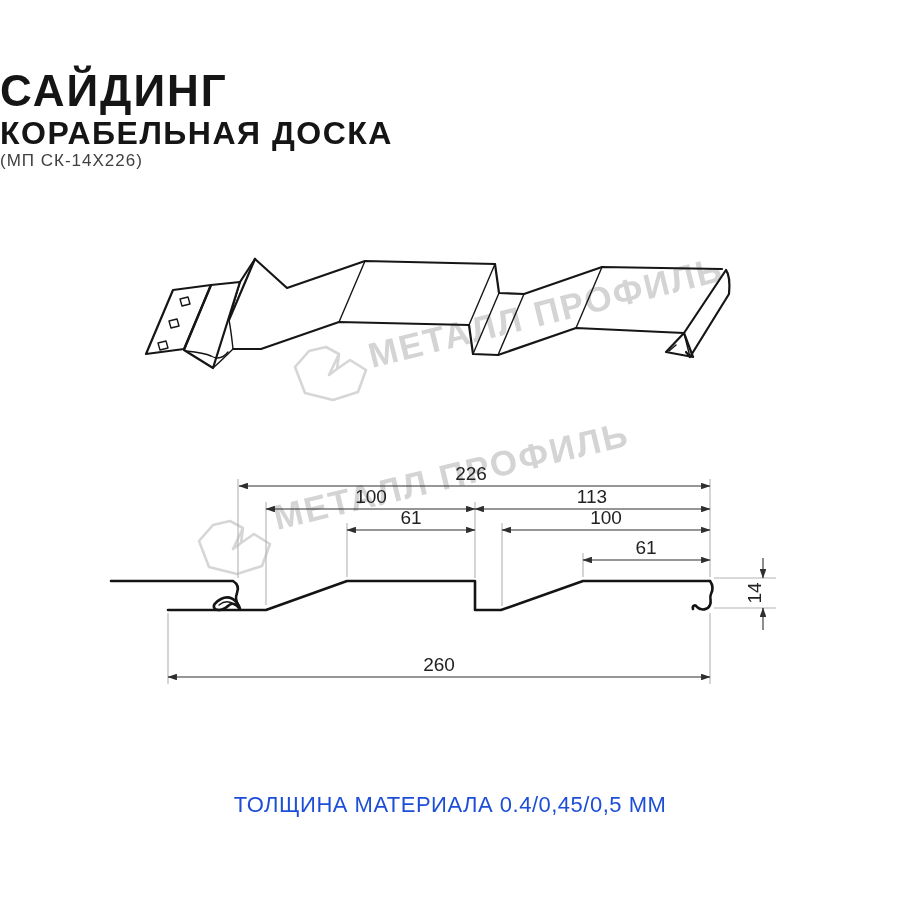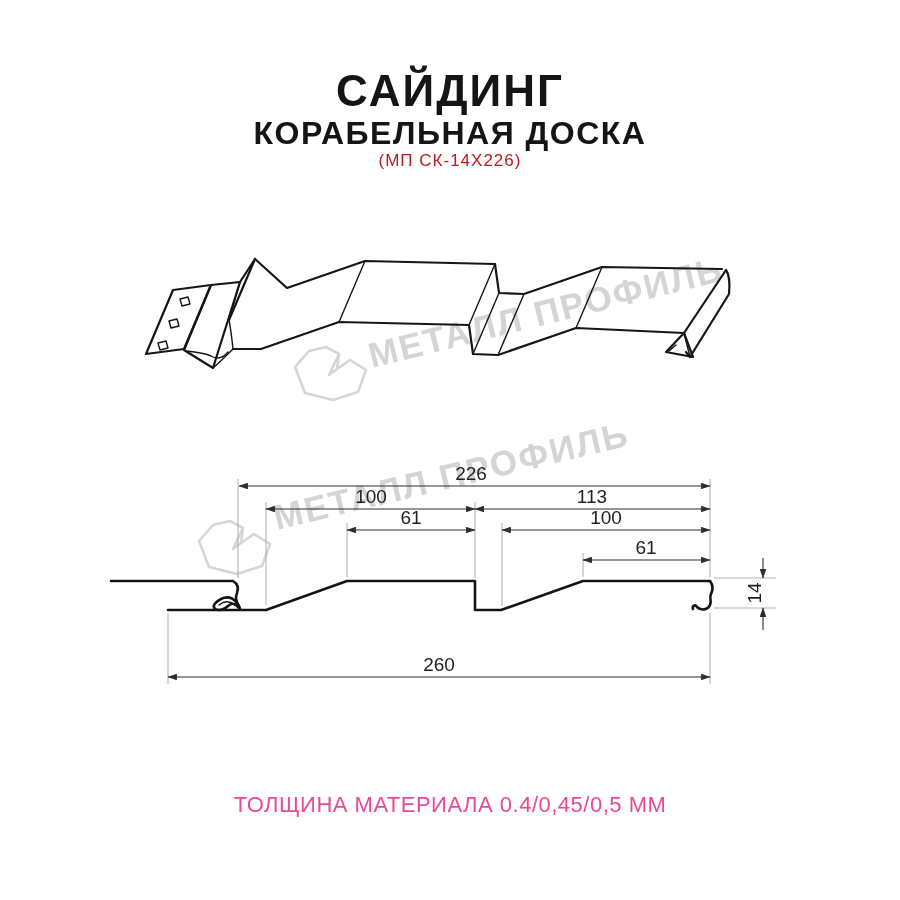--- a/index.html
+++ b/index.html
@@ -1,21 +1,21 @@
 <!DOCTYPE html>
 <html><head>
 <meta charset="utf-8">
 <style>
   html,body{margin:0;padding:0;background:#ffffff;}
   body{width:900px;height:900px;position:relative;font-family:"Liberation Sans",sans-serif;overflow:hidden;}
-  .header{position:absolute;top:66px;left:0;width:900px;text-align:center;color:#151515;}
+  .header{position:absolute;top:66px;left:0;width:900px;color:#151515;}
   .header .title{font-size:44px;font-weight:bold;letter-spacing:2px;line-height:50px;}
   .header .subtitle{font-size:32px;font-weight:bold;letter-spacing:1.5px;line-height:30px;margin-top:2px;}
-  .header .model{font-size:17px;font-weight:normal;letter-spacing:1px;line-height:22px;margin-top:2px;color:#b91c1c;}
-  .footer{position:absolute;top:792px;left:0;width:900px;text-align:center;font-size:22px;letter-spacing:0.5px;color:#ec4899;font-weight:500;}
+  .header .model{font-size:17px;font-weight:normal;letter-spacing:1px;line-height:22px;margin-top:2px;color:#404040;}
+  .footer{position:absolute;top:792px;left:0;width:900px;text-align:center;font-size:22px;letter-spacing:0.5px;color:#1d4ed8;font-weight:500;}
   svg.stage{position:absolute;left:0;top:0;}
   .wm-text{font-size:35px;font-weight:bold;letter-spacing:2px;fill:#d4d4d4;}
   .dim-label{font-size:19px;fill:#222222;}
   .outline{fill:none;stroke:#161616;stroke-width:2.2;stroke-linejoin:round;stroke-linecap:round;}
   .inner{fill:none;stroke:#161616;stroke-width:1.4;stroke-linejoin:round;stroke-linecap:round;}
   .profile{fill:none;stroke:#141414;stroke-width:2.6;stroke-linejoin:round;stroke-linecap:round;}
   .ext{stroke:#b3b3b3;stroke-width:1.1;fill:none;}
   .dim{stroke:#2e2e2e;stroke-width:1.1;fill:none;}
   .wm-logo{fill:none;stroke:#d6d6d6;stroke-width:2.6;stroke-linejoin:round;}
 </style>

